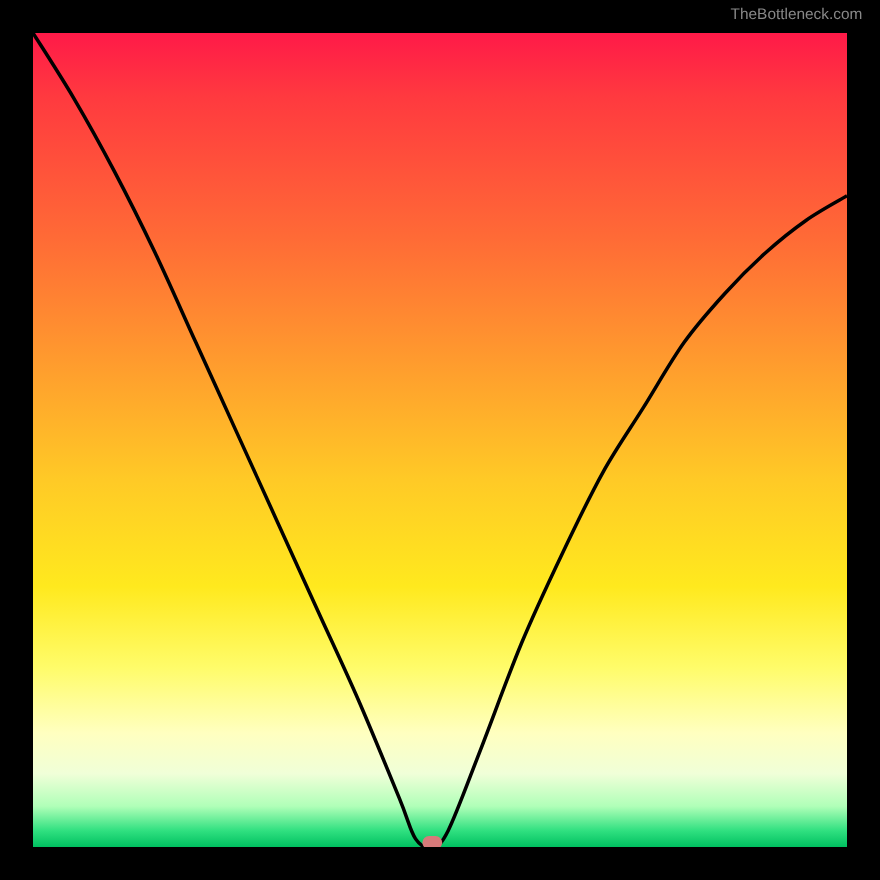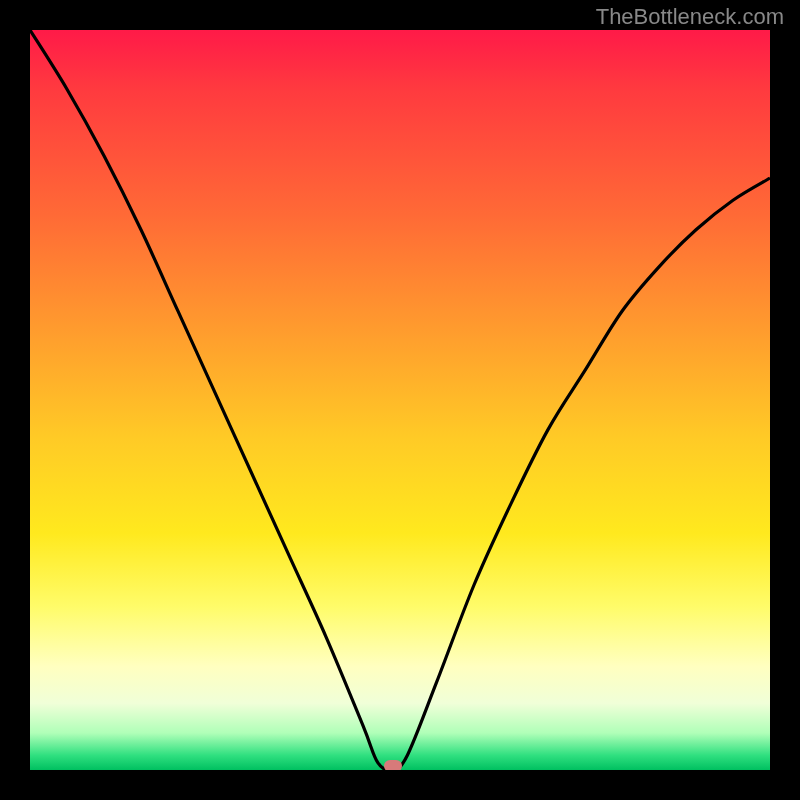--- a/index.html
+++ b/index.html
@@ -9,21 +9,21 @@
     height: 800px;
     background: #000;
     position: relative;
     font-family: Arial, Helvetica, sans-serif;
   }
   .watermark {
     position: absolute;
     top: 4px;
     right: 16px;
     color: #888;
-    font-size: 22px;
+    font-size: 14px;
     font-weight: 500;
     z-index: 10;
   }
   .plot-area {
     position: absolute;
     left: 30px;
     top: 30px;
     width: 740px;
     height: 740px;
     overflow: hidden;

